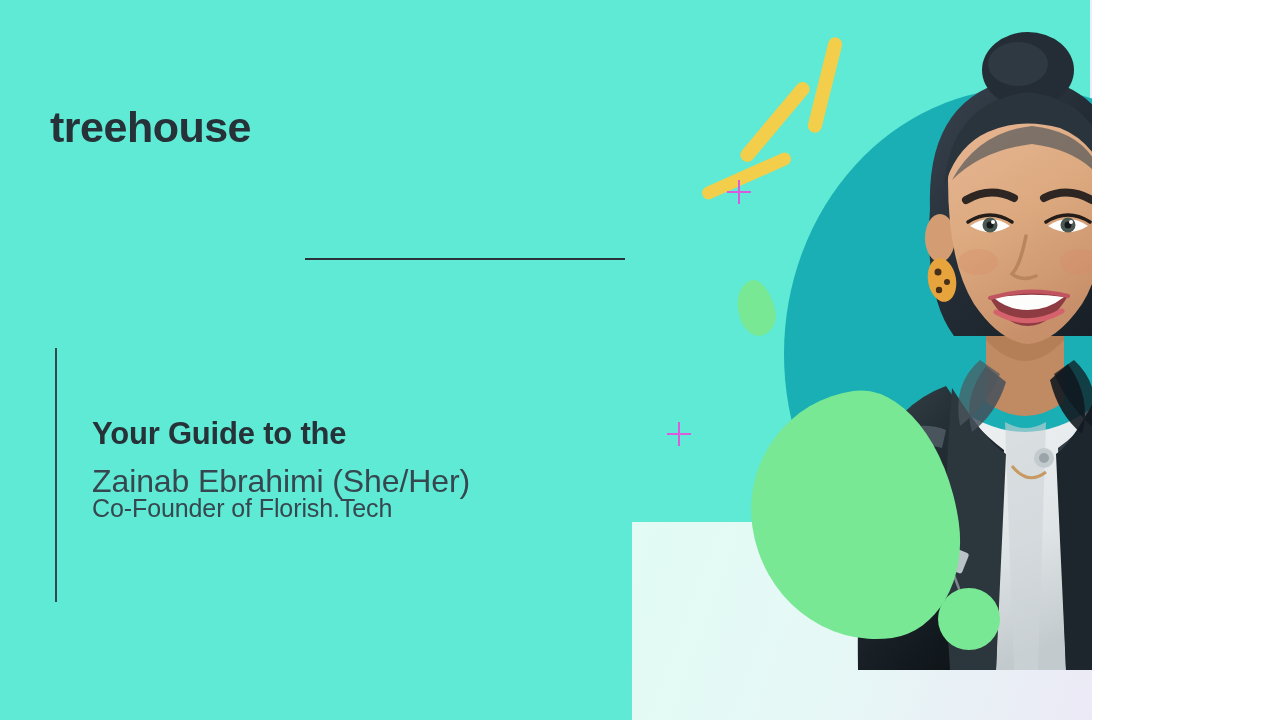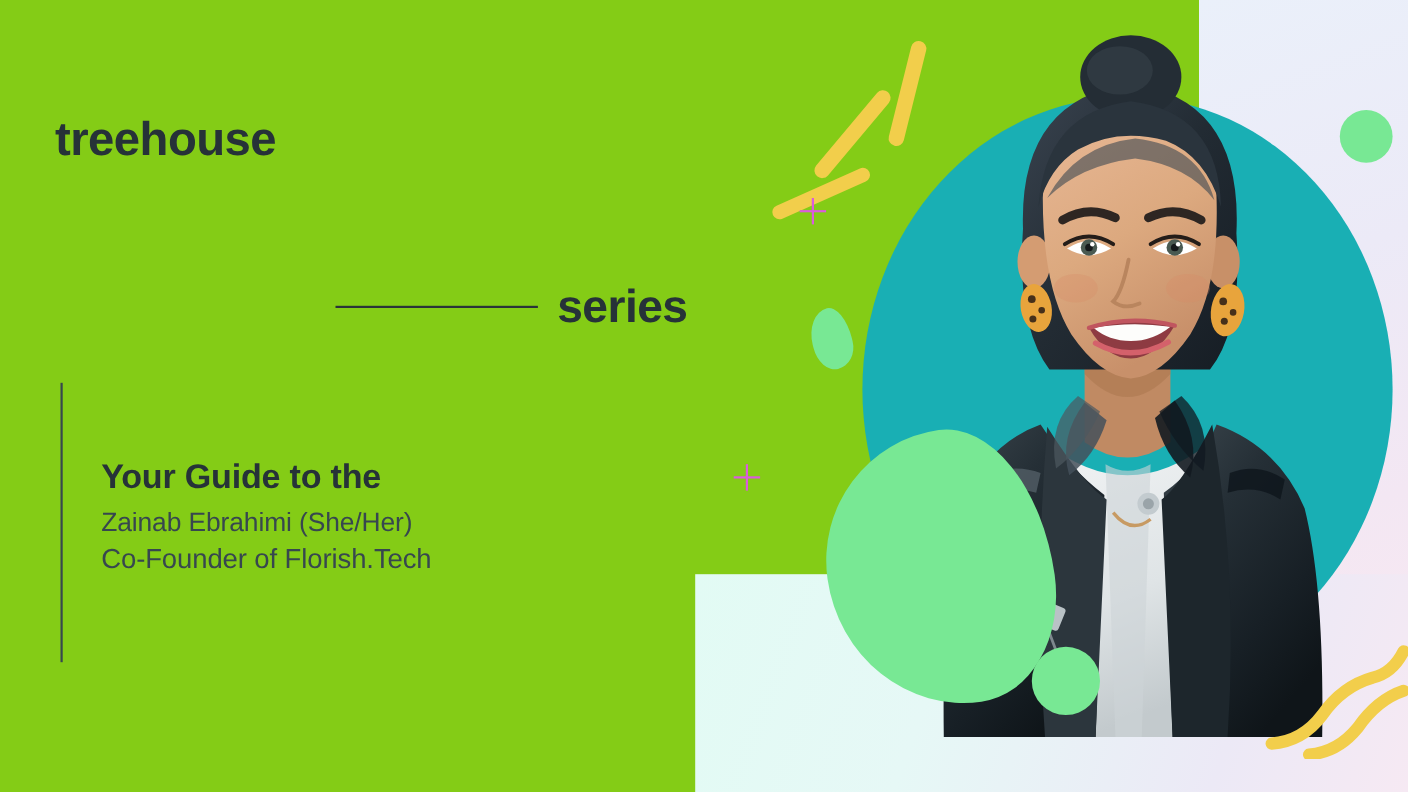--- a/index.html
+++ b/index.html
@@ -2,24 +2,24 @@
 <html><head>
 <meta charset="utf-8">
 <style>
   html, body {
     margin: 0;
     padding: 0;
     background: #ffffff;
   }
   #stage {
     position: relative;
-    width: 1280px;
+    width: 1092px;
     height: 720px;
     overflow: hidden;
-    background: #84cc16;
+    background: #5eead4;
     font-family: "Liberation Sans", sans-serif;
     -webkit-font-smoothing: antialiased;
   }
 
   
   .panel-right {
     position: absolute;
     left: 1090px;
     top: 0;
     width: 190px;
@@ -187,21 +187,21 @@
     font-weight: 700;
     line-height: 1.28;
     color: #263238;
     letter-spacing: -0.2px;
     margin-top: 46px;
   }
   .speaker-name {
     position: absolute;
     left: 92px;
     top: 460px;
-    font-size: 24px;
+    font-size: 32px;
     font-weight: 400;
     color: #37474f;
     line-height: 1.35;
     letter-spacing: -0.1px;
   }
   .speaker-role {
     position: absolute;
     left: 92px;
     top: 492px;
     font-size: 25px;
@@ -357,21 +357,20 @@
   </svg>
 
   <div class="plus plus-1"></div>
   <div class="plus plus-2"></div>
 
   <div class="brandmark">treehouse</div>
 
 
   <div class="series-row">
     <span class="series-rule"></span>
-    <span class="series-word">series</span>
   </div>
 
   <div class="vrule"></div>
 
   <div class="talk-title">
     <div>Your Guide to the</div>
   </div>
 
   <div class="speaker-name">Zainab Ebrahimi (She/Her)</div>
   <div class="speaker-role">Co-Founder of Florish.Tech</div>

